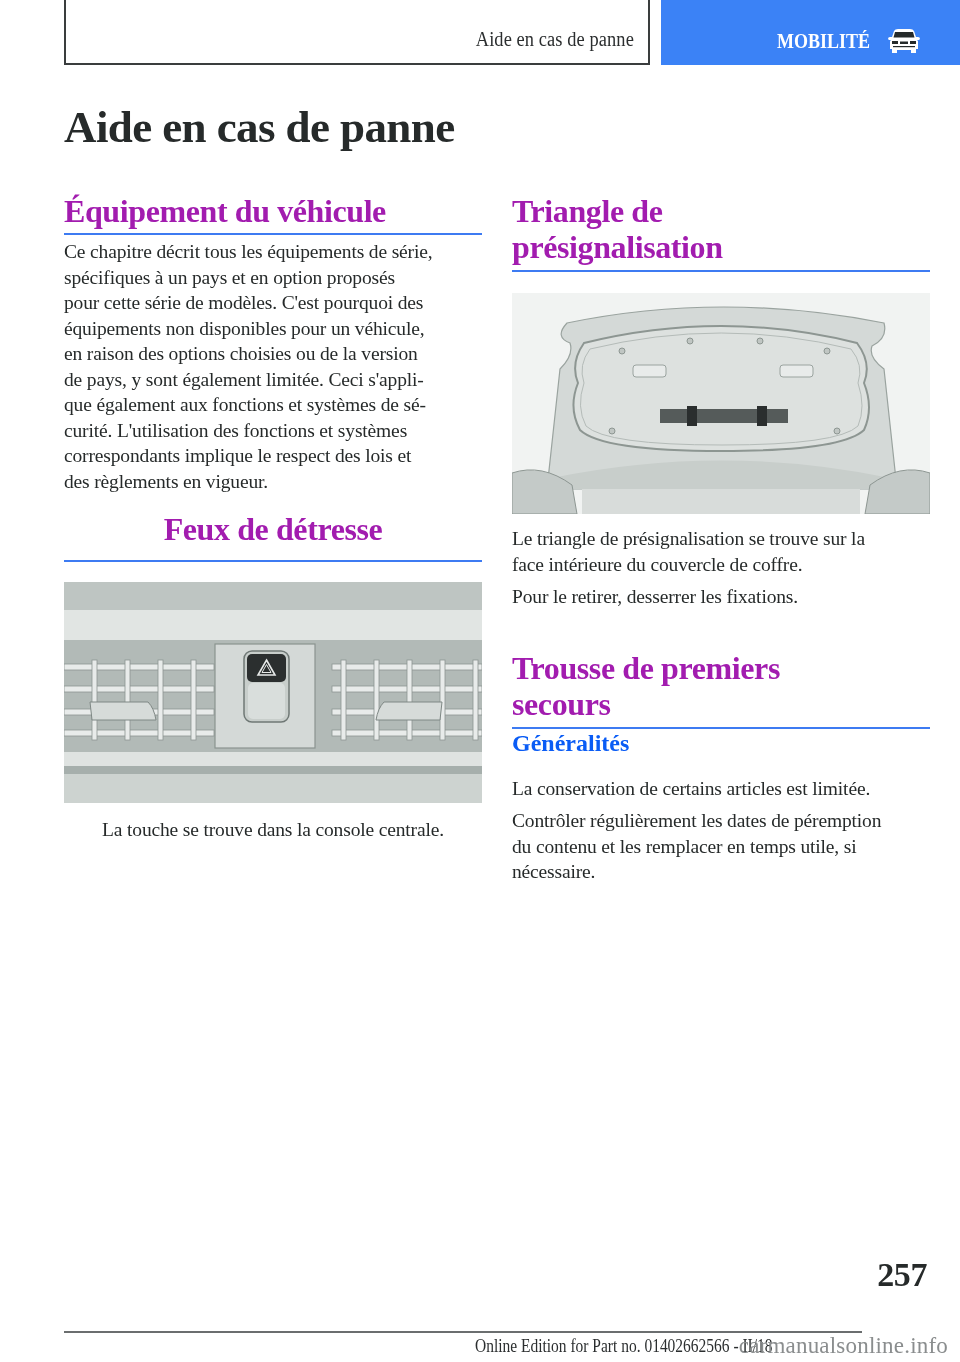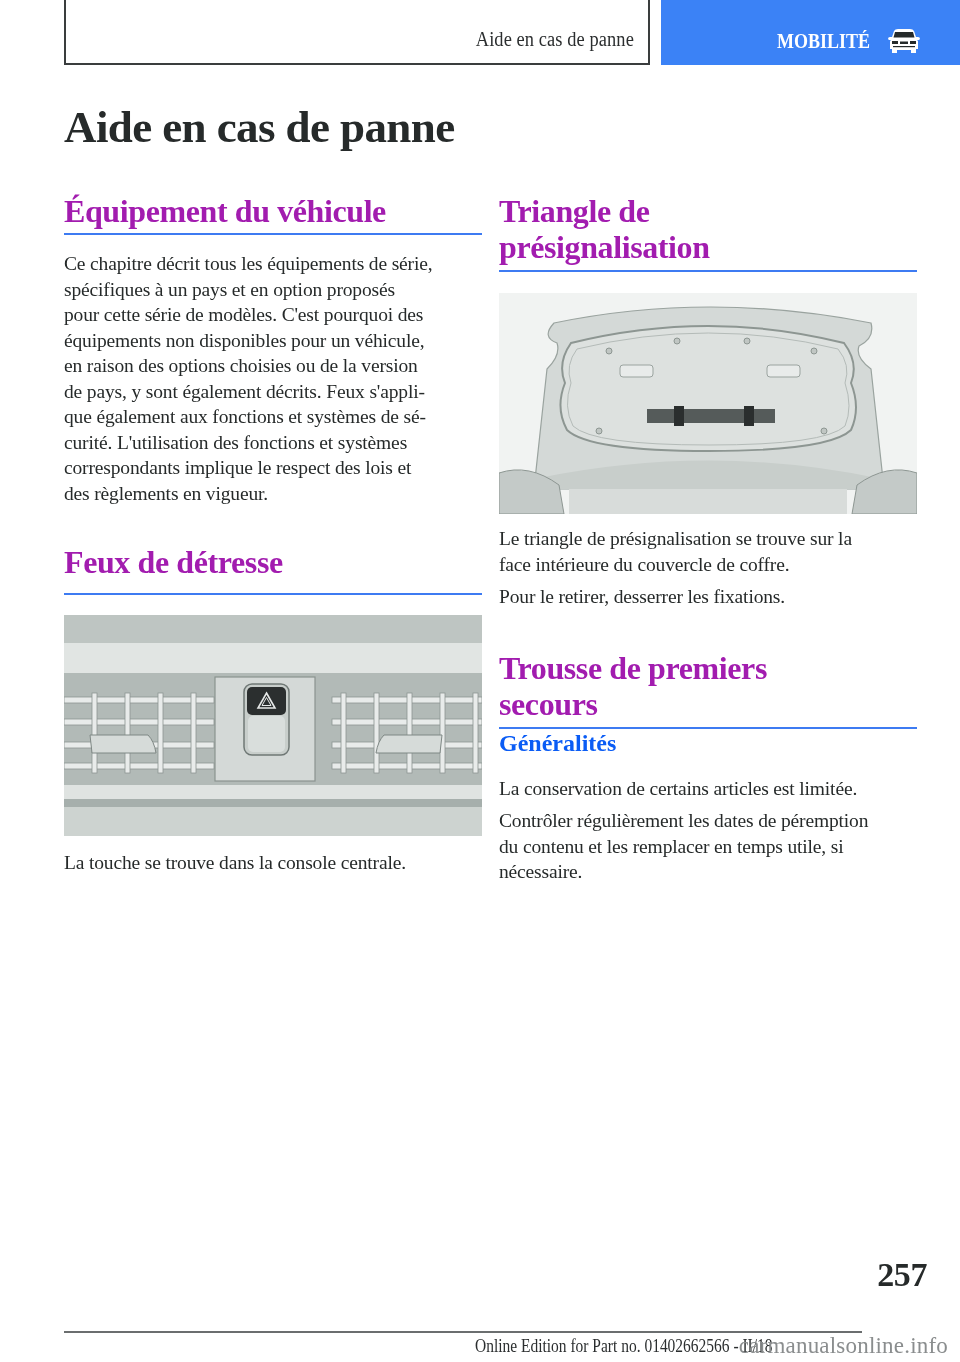--- a/index.html
+++ b/index.html
@@ -30,21 +30,21 @@
 
     
     .main-title {
       position: absolute; left: 64px; top: 101px; font-size: 45px; font-weight: bold;
       color: #262a2a; letter-spacing: -0.6px;
     }
 
     
     .col { position: absolute; width: 418px; }
     .col-left { left: 64px; }
-    .col-right { left: 499px; }
+    .col-right { left: 512px; }
 
     .h2 {
       font-size: 32px; font-weight: bold; color: #a21caf; line-height: 36px;
       letter-spacing: -0.4px;
     }
     .rule { height: 2px; background: #3d7bf2; width: 100%; }
     .h3 { font-size: 24px; font-weight: bold; color: #0a5cf5; line-height: 28px; }
 
     .p {
       font-size: 19.5px; line-height: 25.5px; color: #262a2a; letter-spacing: -0.15px;
@@ -89,35 +89,35 @@
       <rect x="6" y="18" width="22" height="1.2" fill="#252a2a"></rect>
     </svg>
   </div>
 
   <h1 class="main-title">Aide en cas de panne</h1>
 
   <div class="col col-left" style="top:193px;">
     <section>
       <h2 class="h2">Équipement du véhicule</h2>
       <div class="rule" style="margin-top:4px;"></div>
-      <div class="p" style="margin-top:16px;">
+      <div class="p" style="margin-top:4px;">
         <div>Ce chapitre décrit tous les équipements de série,</div>
         <div>spécifiques à un pays et en option proposés</div>
         <div>pour cette série de modèles. C'est pourquoi des</div>
         <div>équipements non disponibles pour un véhicule,</div>
         <div>en raison des options choisies ou de la version</div>
-        <div>de pays, y sont également décrits. Feux s'appli-</div>
+        <div>de pays, y sont également limitée. Ceci s'appli-</div>
         <div>que également aux fonctions et systèmes de sé-</div>
         <div>curité. L'utilisation des fonctions et systèmes</div>
         <div>correspondants implique le respect des lois et</div>
         <div>des règlements en vigueur.</div>
       </div>
     </section>
 
-    <section style="margin-top:38px;">
+    <section style="margin-top:17px;text-align:center;">
       <h2 class="h2">Feux de détresse</h2>
       <div class="rule" style="margin-top:13px;"></div>
       <div class="figure" style="margin-top:20px;">
         <svg width="418" height="221" viewBox="0 0 418 221">
           <rect width="418" height="221" fill="#c4cac8"></rect>
           <rect y="0" width="418" height="28" fill="#bec5c2"></rect>
           <rect y="28" width="418" height="30" fill="#e1e5e3"></rect>
           <rect y="58" width="418" height="112" fill="#b2bab7"></rect>
 
           <g fill="#e8ebea" stroke="#8c9592" stroke-width="0.8">

